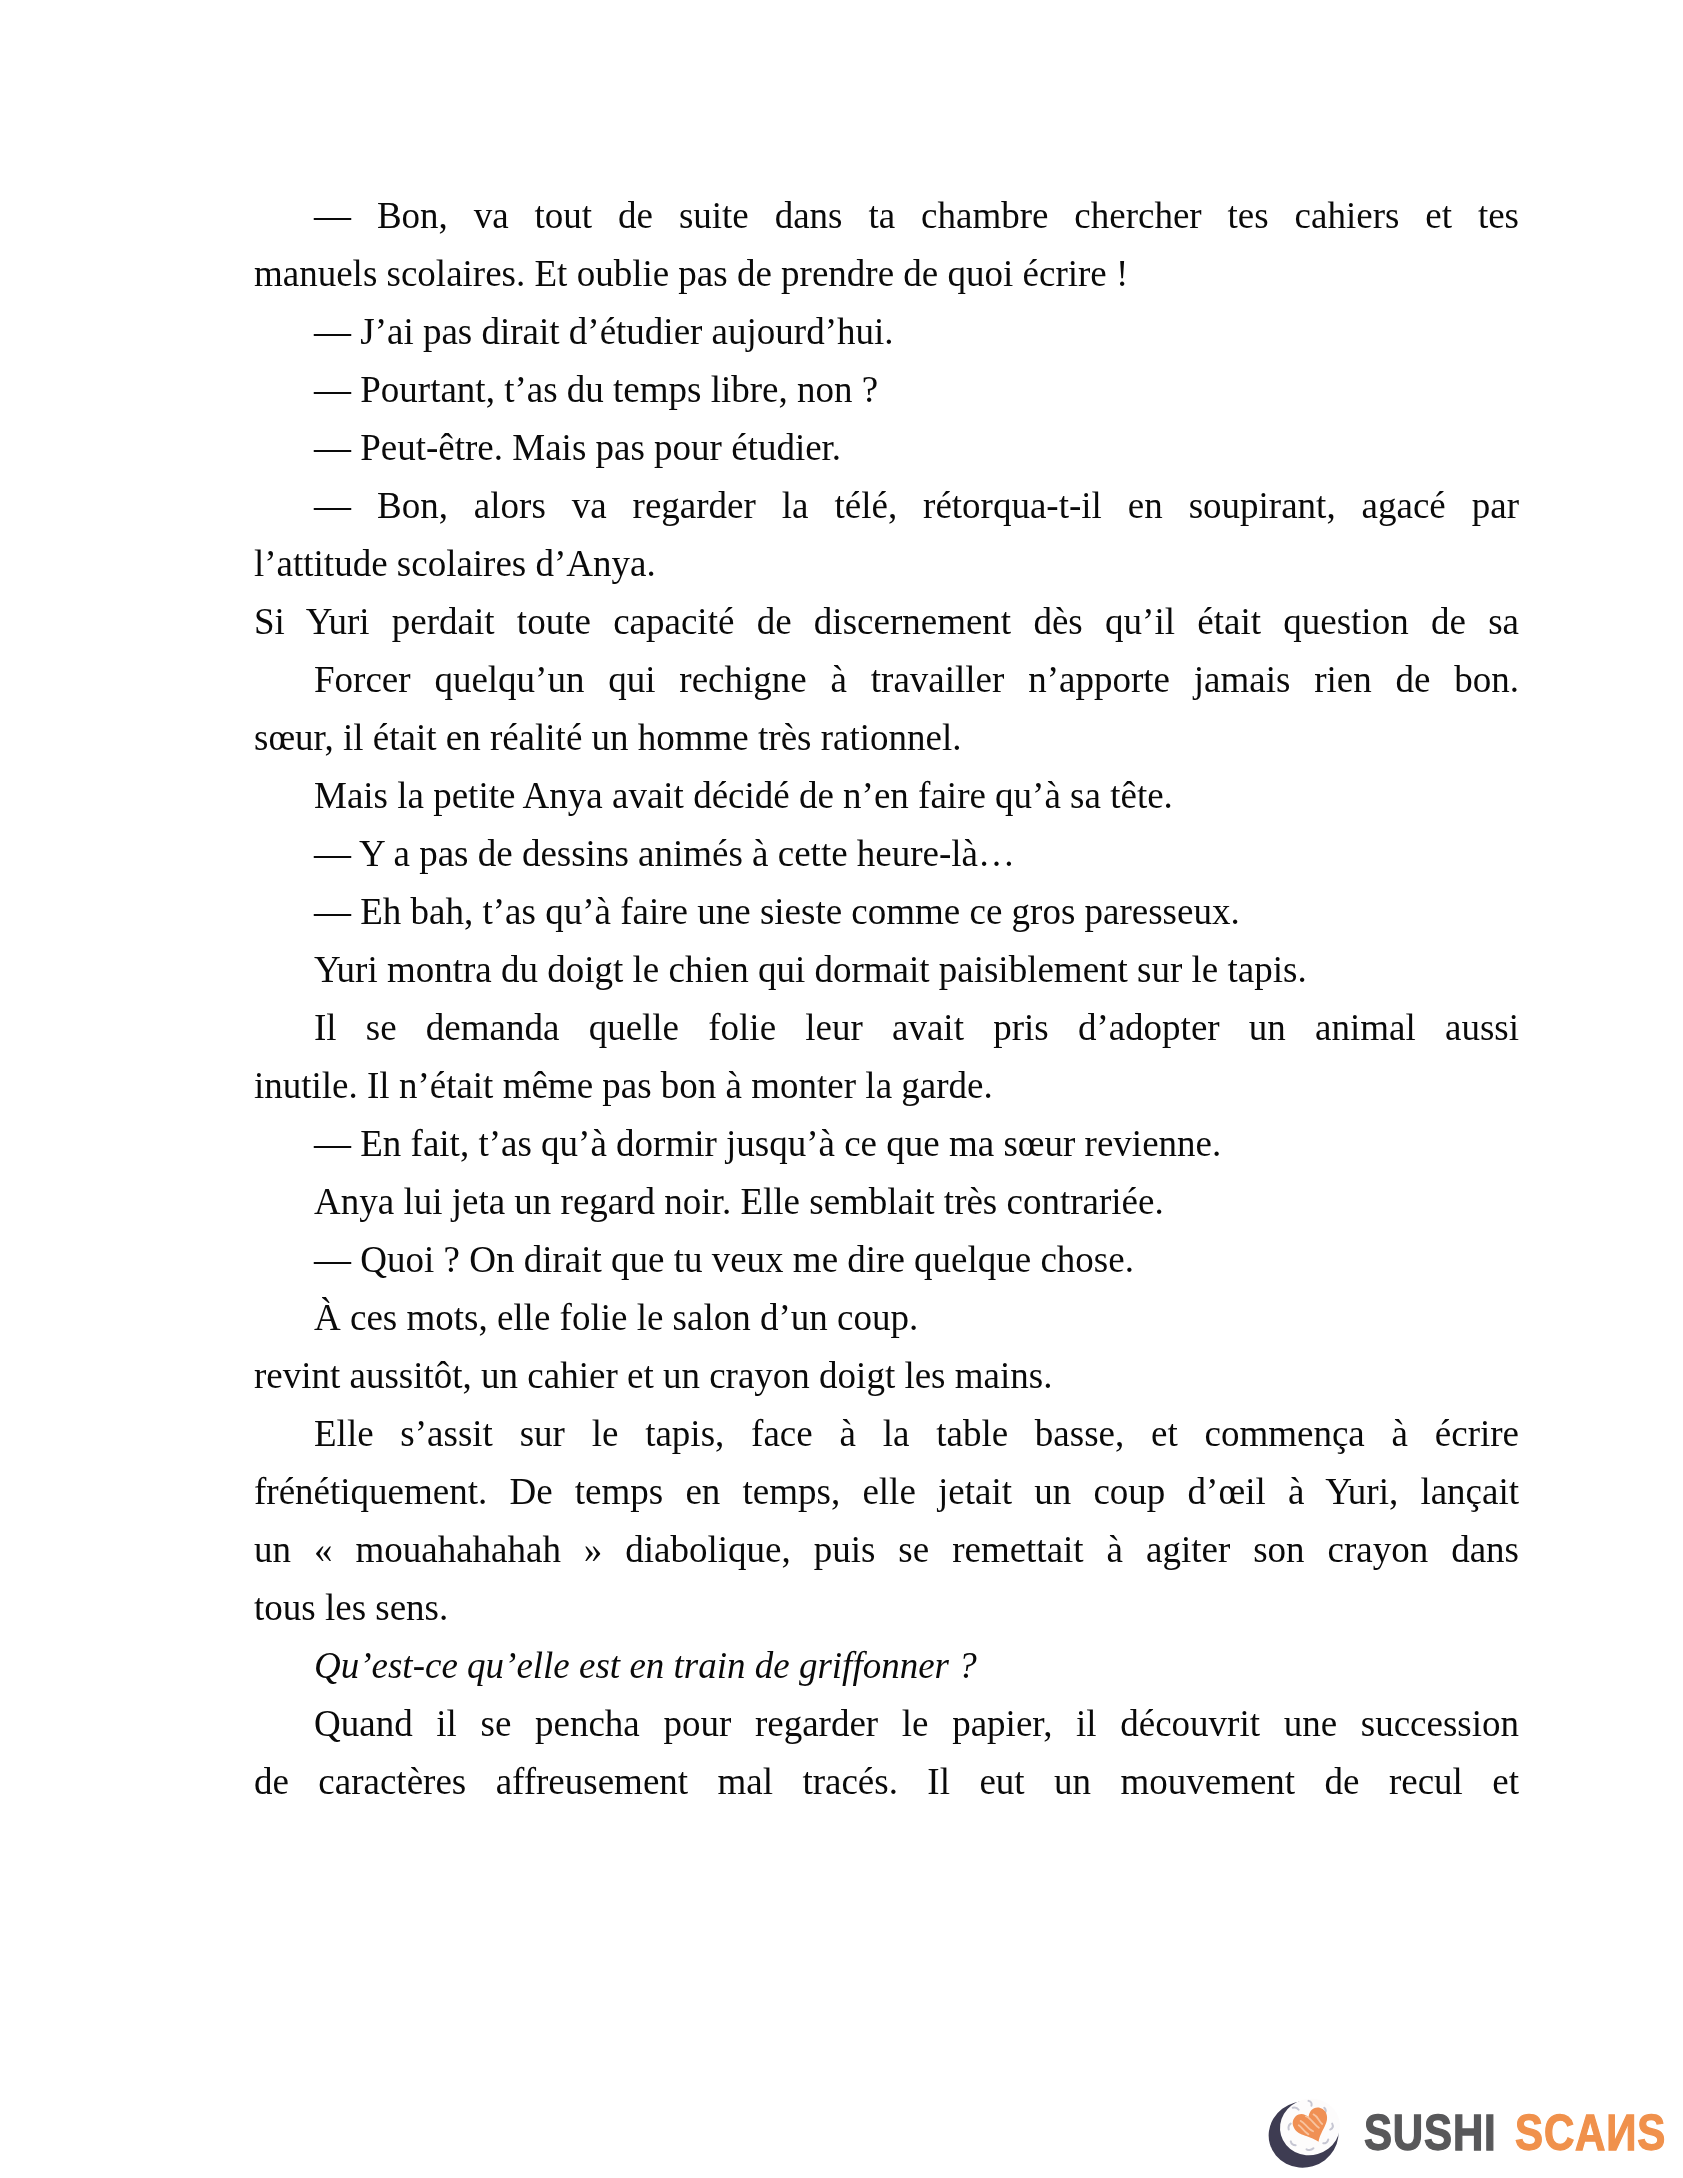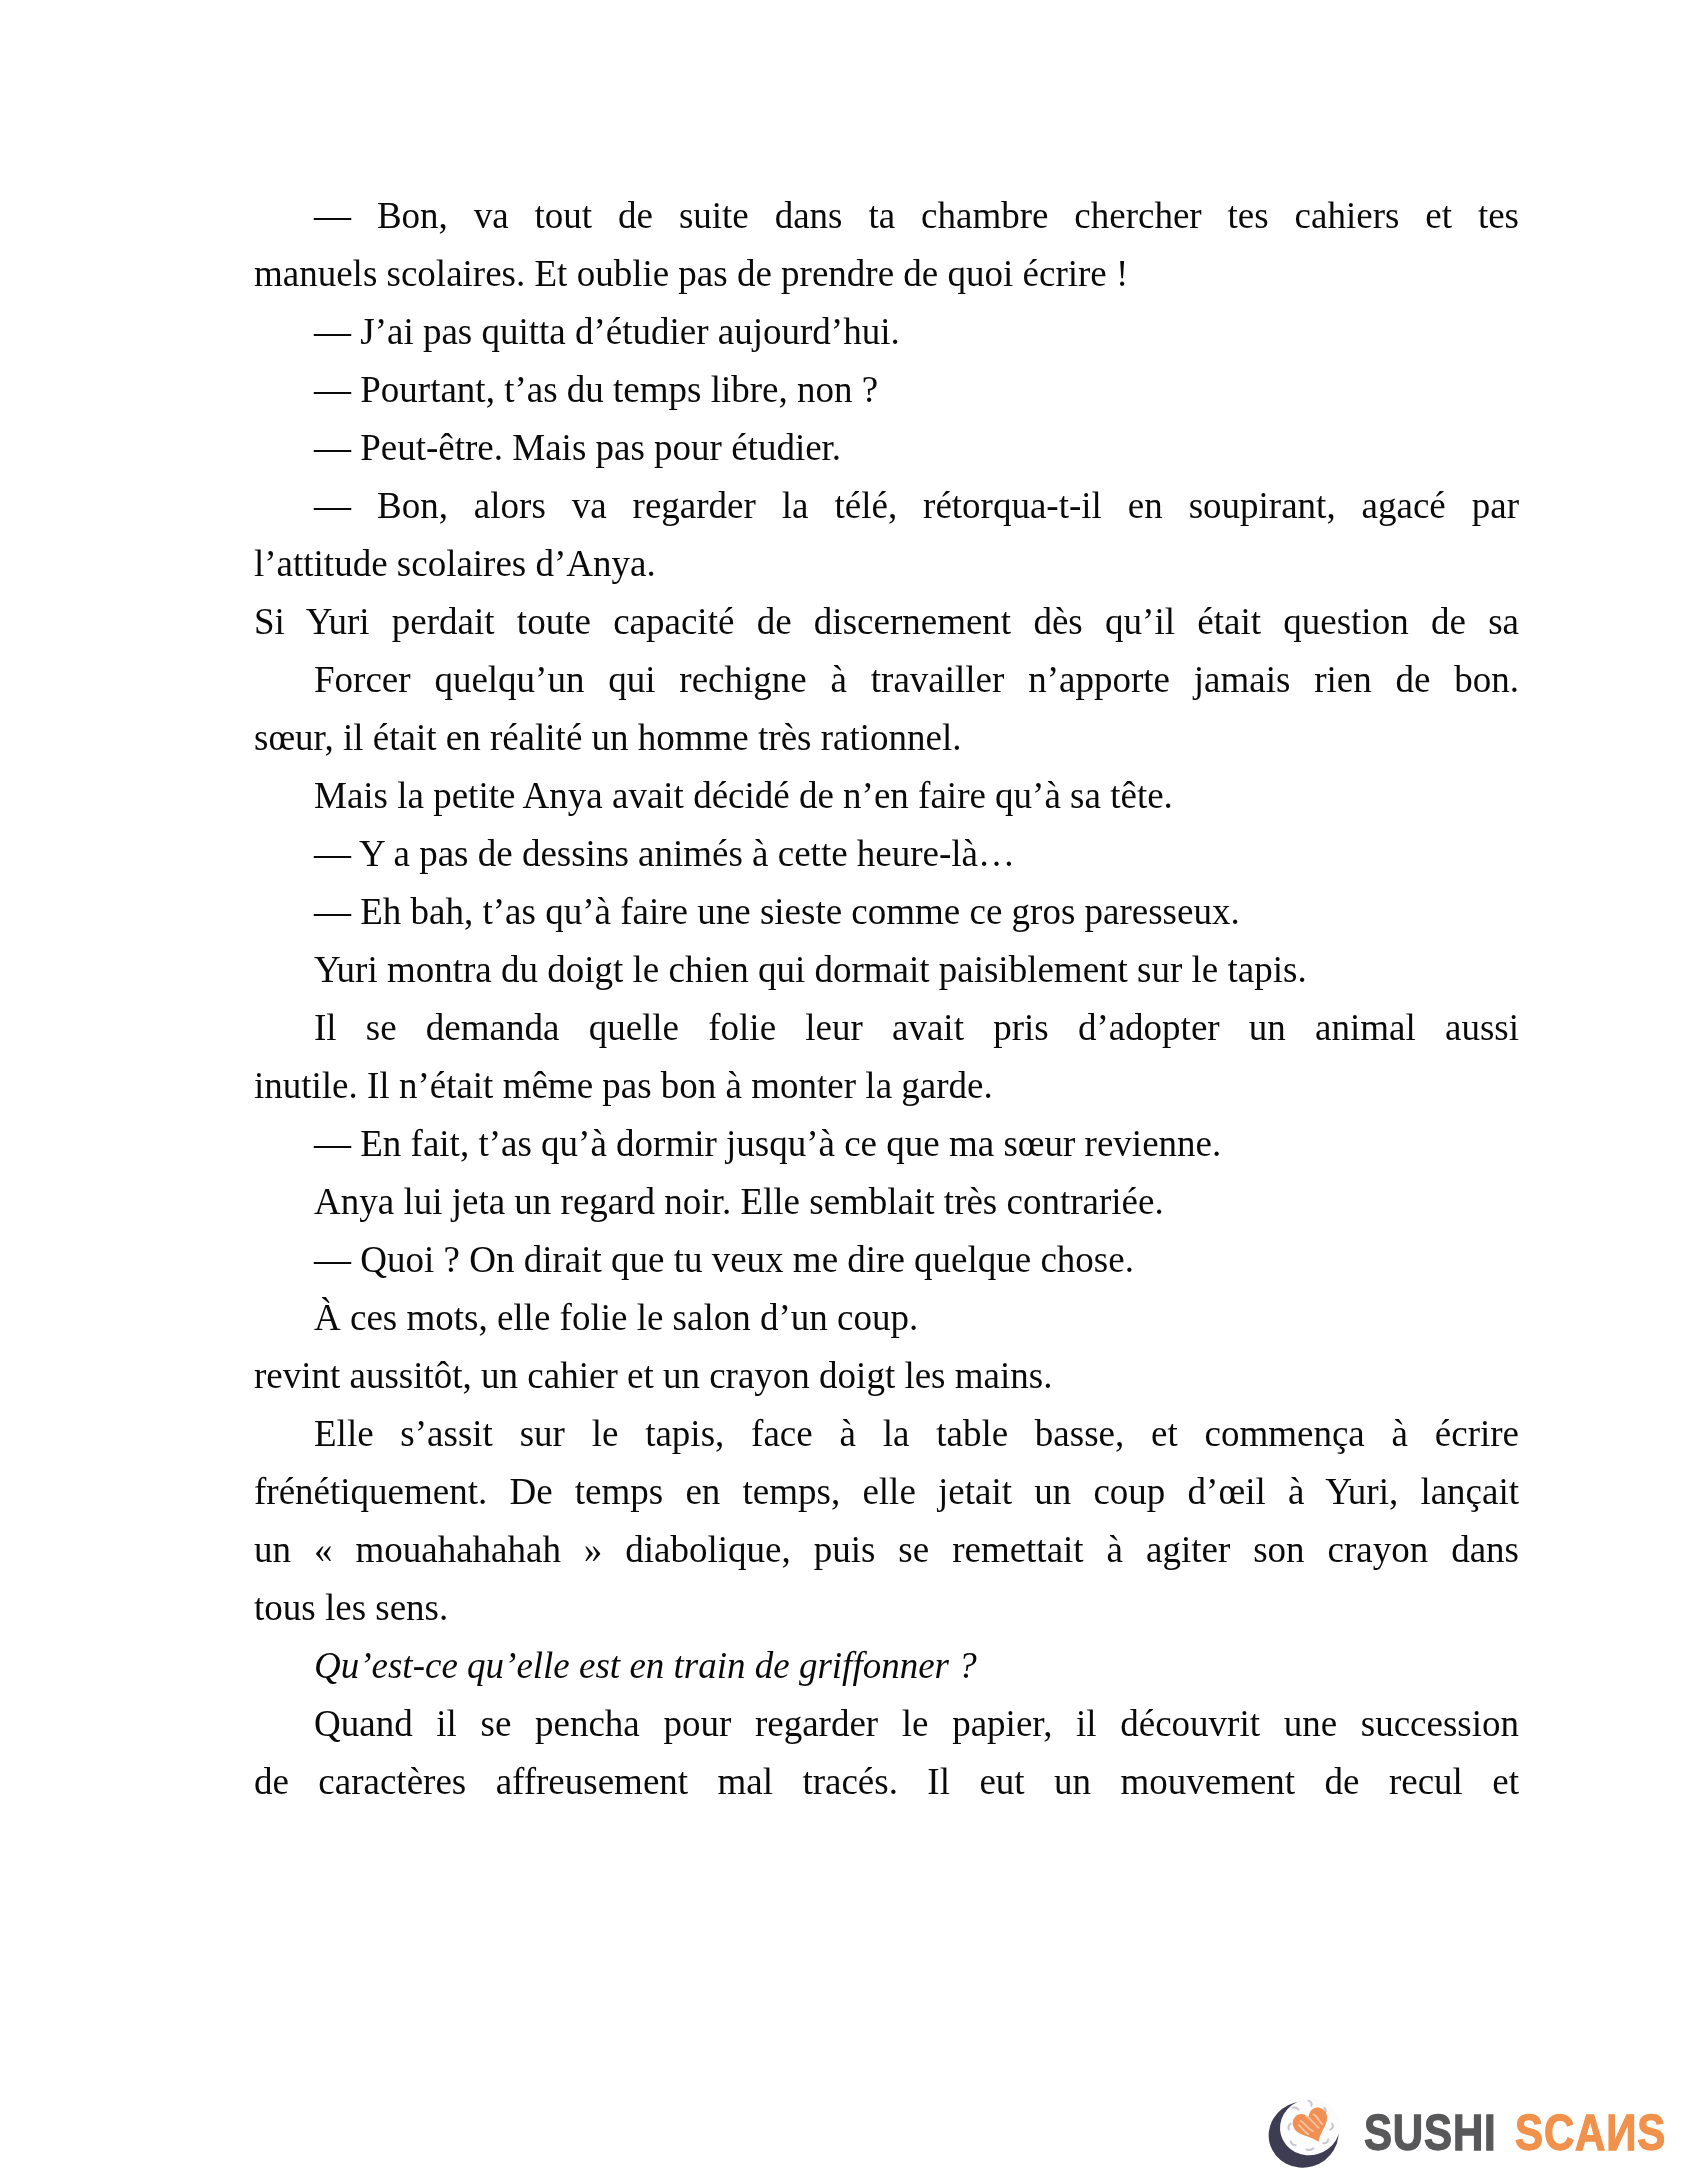--- a/index.html
+++ b/index.html
@@ -61,21 +61,21 @@
 <body>
 
 <div id="page">
 
   <div id="text-block" style="color: rgb(10, 10, 10);">
       <div class="para">
         <div class="line just indent">— Bon, va tout de suite dans ta chambre chercher tes cahiers et tes</div>
         <div class="line">manuels scolaires. Et oublie pas de prendre de quoi écrire !</div>
       </div>
       <div class="para">
-        <div class="line indent">— J’ai pas quitta d’étudier aujourd’hui.</div>
+        <div class="line indent">— J’ai pas dirait d’étudier aujourd’hui.</div>
       </div>
       <div class="para">
         <div class="line indent">— Pourtant, t’as du temps libre, non ?</div>
       </div>
       <div class="para">
         <div class="line indent">— Peut-être. Mais pas pour étudier.</div>
       </div>
       <div class="para">
         <div class="line just indent">— Bon, alors va regarder la télé, rétorqua-t-il en soupirant, agacé par</div>
         <div class="line">l’attitude scolaires d’Anya.</div>

